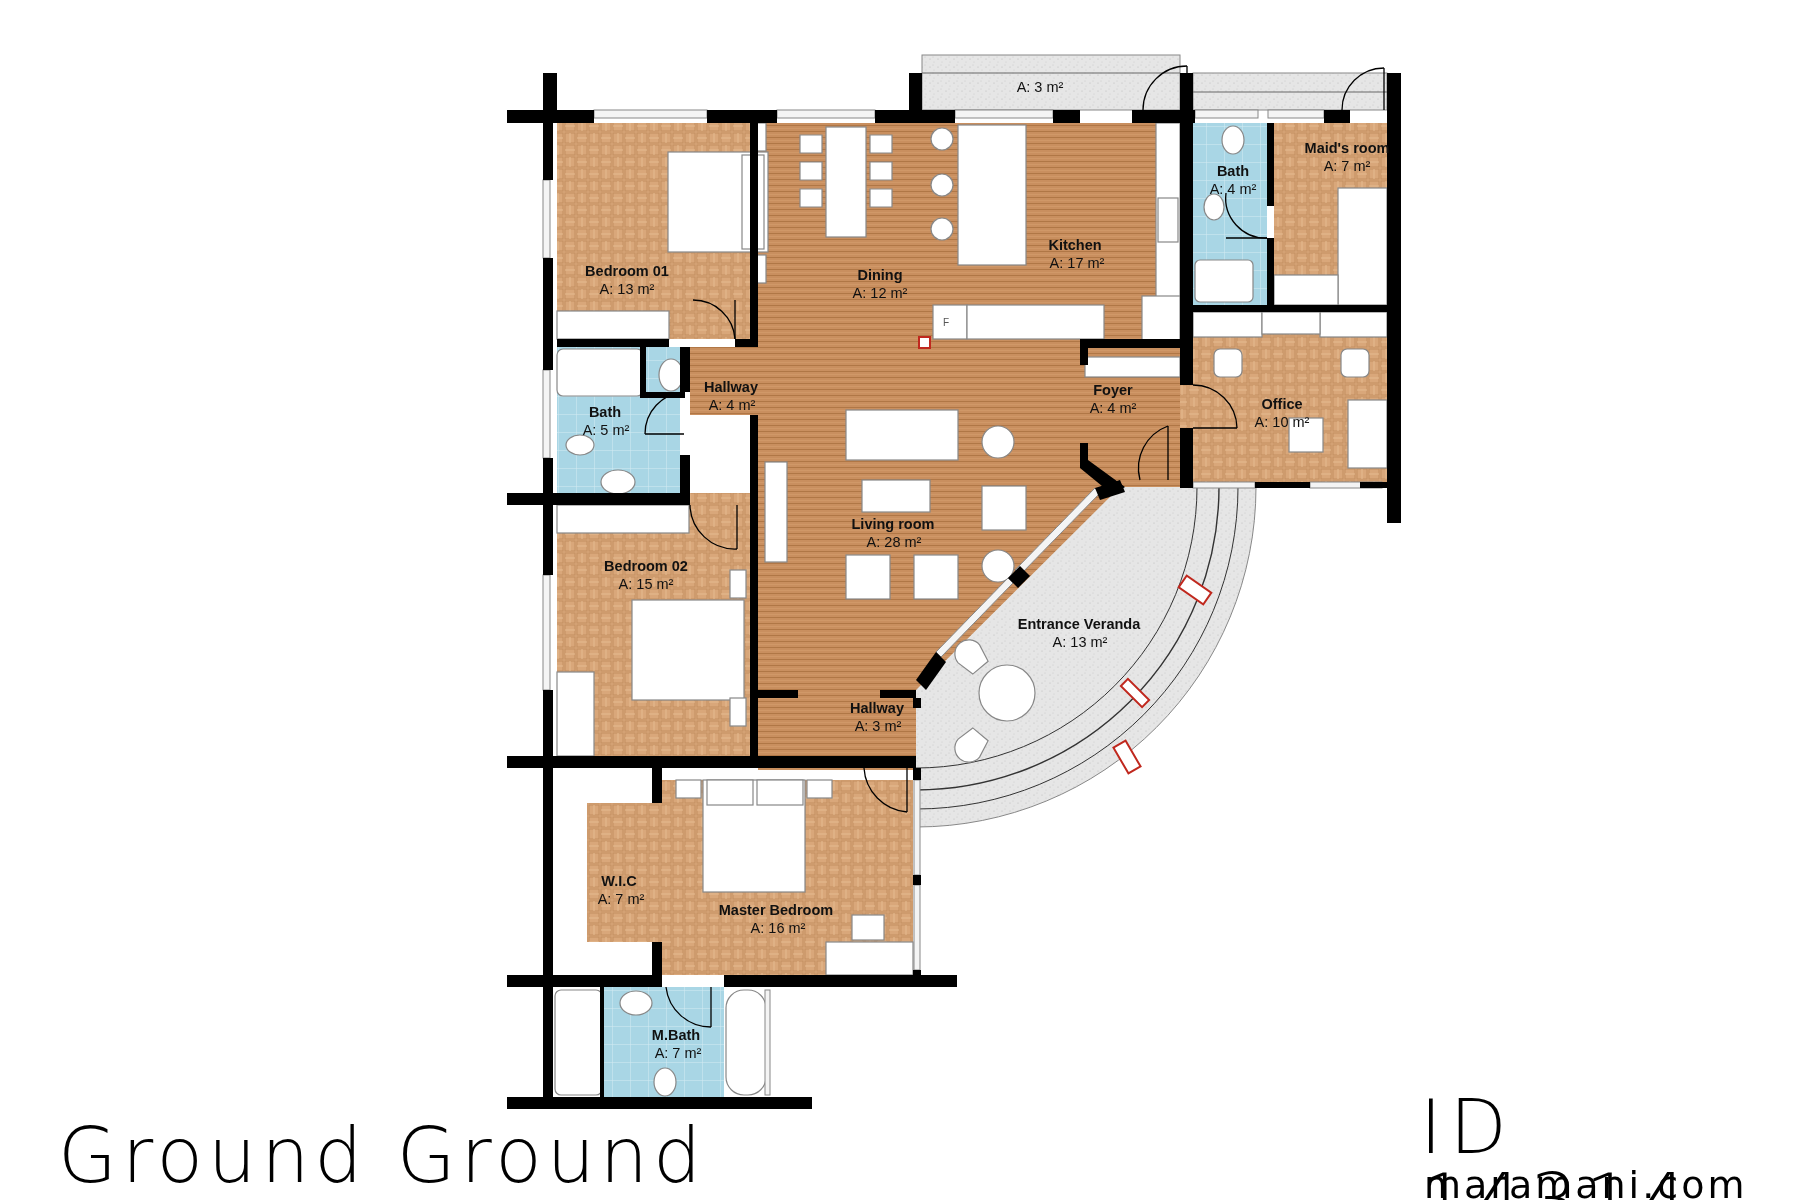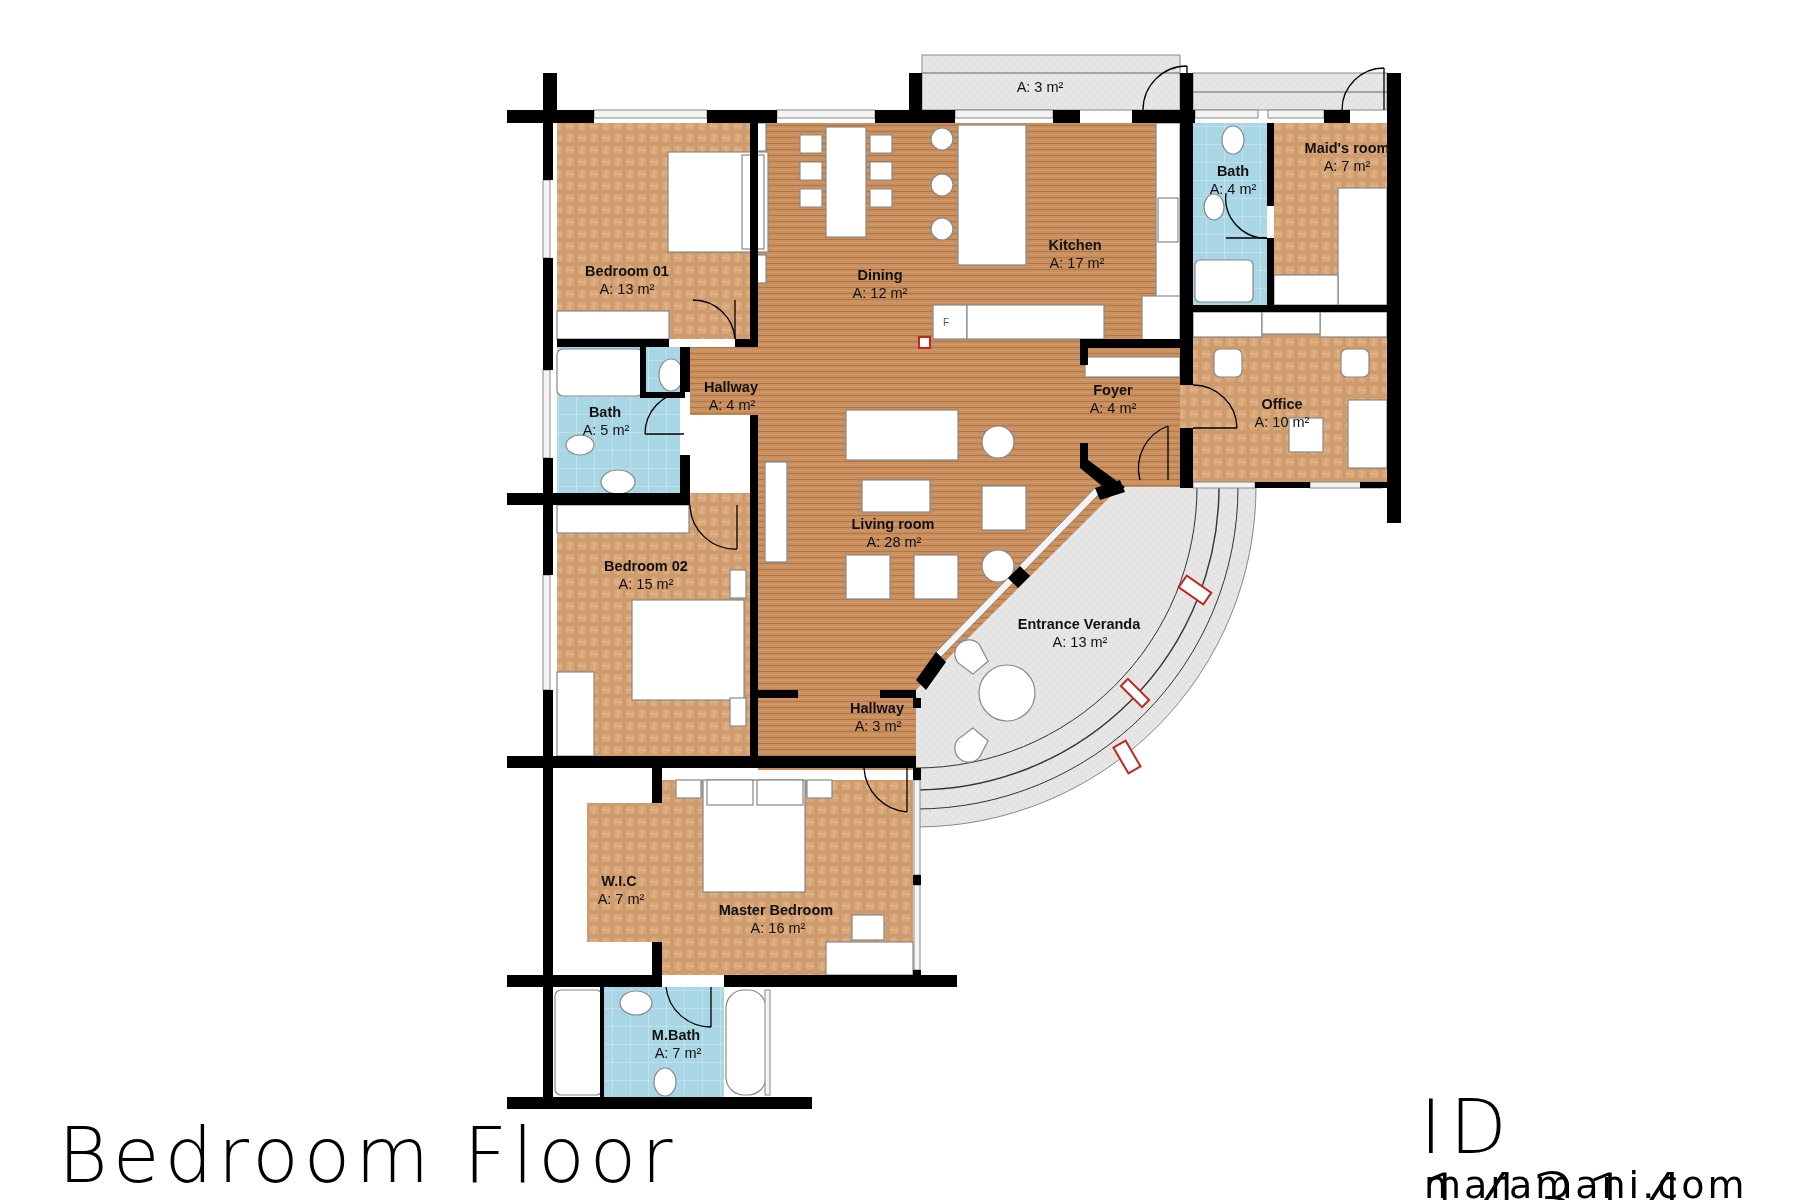--- a/index.html
+++ b/index.html
@@ -312,15 +312,15 @@
     <text class="room-area" x="621" y="904">A: 7 m²</text>
 
     <text class="room-name" x="776" y="915">Master Bedroom</text>
     <text class="room-area" x="778" y="933">A: 16 m²</text>
 
     <text class="room-name" x="676" y="1040">M.Bath</text>
     <text class="room-area" x="678" y="1058">A: 7 m²</text>
   </g>
 </svg>
 
-<div class="title">Bedroom Floor</div>
+<div class="title">Ground Ground</div>
 <div class="pid">ID 14314</div>
 <div class="site">maramani.com</div>
 
 </body></html>

